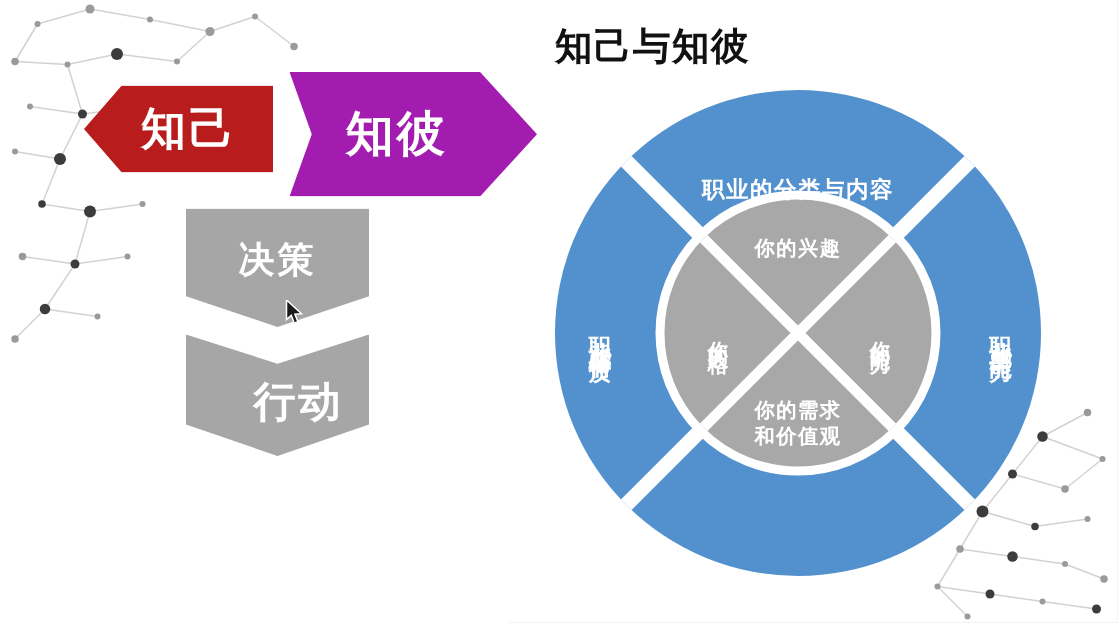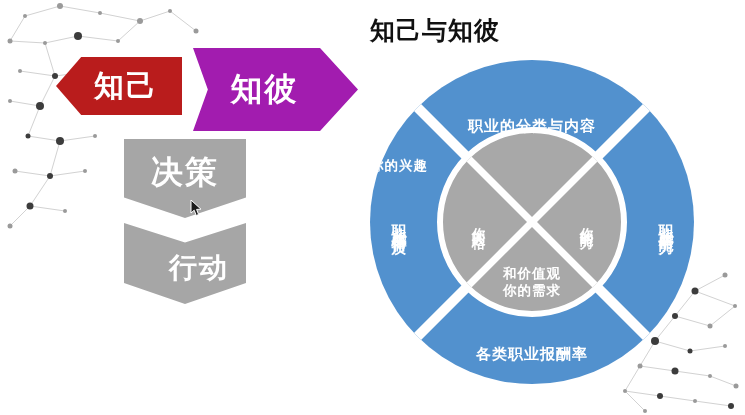--- a/index.html
+++ b/index.html
@@ -28,21 +28,21 @@
   .arrow-right{
     left:193px;top:48px;width:165px;height:83px;
     background:#a21caf;
     clip-path:polygon(0 0,77% 0,100% 50%,77% 100%,0 100%,9% 50%);
     font-size:32px;letter-spacing:2px;padding-right:22px;box-sizing:border-box;
   }
   .chev-1{
     left:124px;top:139px;width:122px;height:79px;
     background:#a6a6a6;
     clip-path:polygon(0 0,100% 0,100% 74%,50% 100%,0 74%);
-    font-size:32px;letter-spacing:2px;padding-bottom:12px;box-sizing:border-box;justify-content:center;
+    font-size:24px;letter-spacing:2px;padding-bottom:12px;box-sizing:border-box;justify-content:center;
   }
   .chev-2{
     left:124px;top:223px;width:122px;height:81px;
     background:#a6a6a6;
     clip-path:polygon(0 0,50% 24%,100% 0,100% 74%,50% 100%,0 74%);
     font-size:28px;letter-spacing:2px;padding-top:8px;box-sizing:border-box;padding-left:28px;
   }
   
   .cursor{position:absolute;left:190px;top:200px;}
   
@@ -75,21 +75,21 @@
     position:absolute;color:#ffffff;font-weight:bold;z-index:5;
     white-space:nowrap;
   }
   .outer-lab{font-size:15px;letter-spacing:1px;}
   .inner-lab{font-size:13.5px;font-weight:600;letter-spacing:1px;}
   .lab-top{left:0;width:100%;top:19px;text-align:center;margin-top:38px;}
   .lab-bottom{left:0;width:100%;bottom:20px;text-align:center;}
   .v-text{writing-mode:vertical-rl;text-orientation:upright;letter-spacing:3px;}
   .lab-left{left:19px;top:50%;transform:translateY(-50%);}
   .lab-right{right:19px;top:50%;transform:translateY(-50%);}
-  .lab-in-top{left:0;width:100%;top:97px;text-align:left;}
+  .lab-in-top{left:0;width:100%;top:97px;text-align:center;}
   .lab-in-bottom{left:0;width:100%;top:205px;text-align:center;line-height:17px;}
   .lab-in-left{left:99px;top:50%;transform:translateY(-50%);}
   .lab-in-right{right:99px;top:50%;transform:translateY(-50%);}
 </style>
 </head>
 <body>
 
 <div class="slide">
 
   <svg class="deco deco-tl" width="220" height="245" viewBox="0 0 220 245">
@@ -218,26 +218,25 @@
   <div class="wheel">
     <div class="bar bar-a"></div>
     <div class="bar bar-b"></div>
 
     <div class="inner-circle">
       <div class="inner-bar inner-bar-a"></div>
       <div class="inner-bar inner-bar-b"></div>
     </div>
 
     <div class="wheel-label outer-lab lab-top">职业的分类与内容</div>
-    <div class="wheel-label outer-lab lab-bottom">各类职业报酬率</div>
     <div class="wheel-label outer-lab v-text lab-left">职业所需特质</div>
     <div class="wheel-label outer-lab v-text lab-right">职业所需能力</div>
 
     <div class="wheel-label inner-lab lab-in-top">你的兴趣</div>
     <div class="wheel-label inner-lab lab-in-bottom">
+      <div>你的需求</div>
       <div>和价值观</div>
-      <div>你的需求</div>
     </div>
     <div class="wheel-label inner-lab v-text lab-in-left">你的人格</div>
     <div class="wheel-label inner-lab v-text lab-in-right">你的能力</div>
   </div>
 
 </div>
 
 </body></html>

